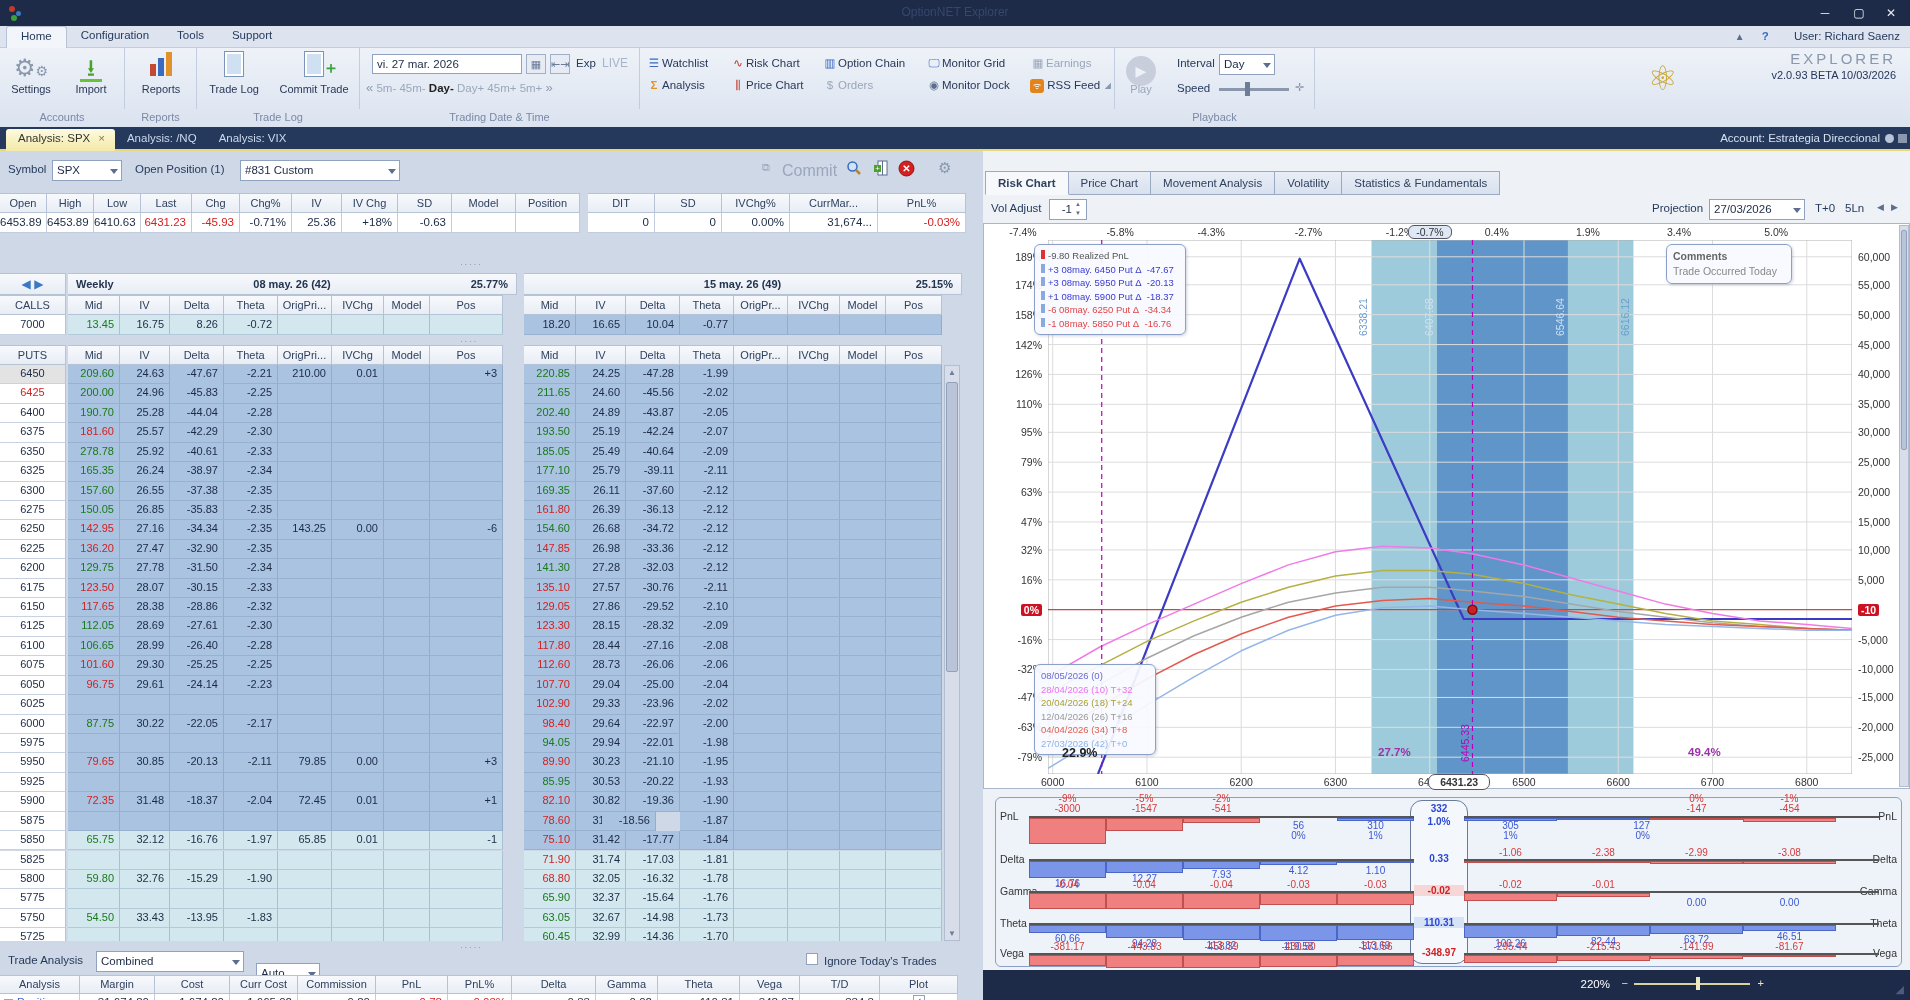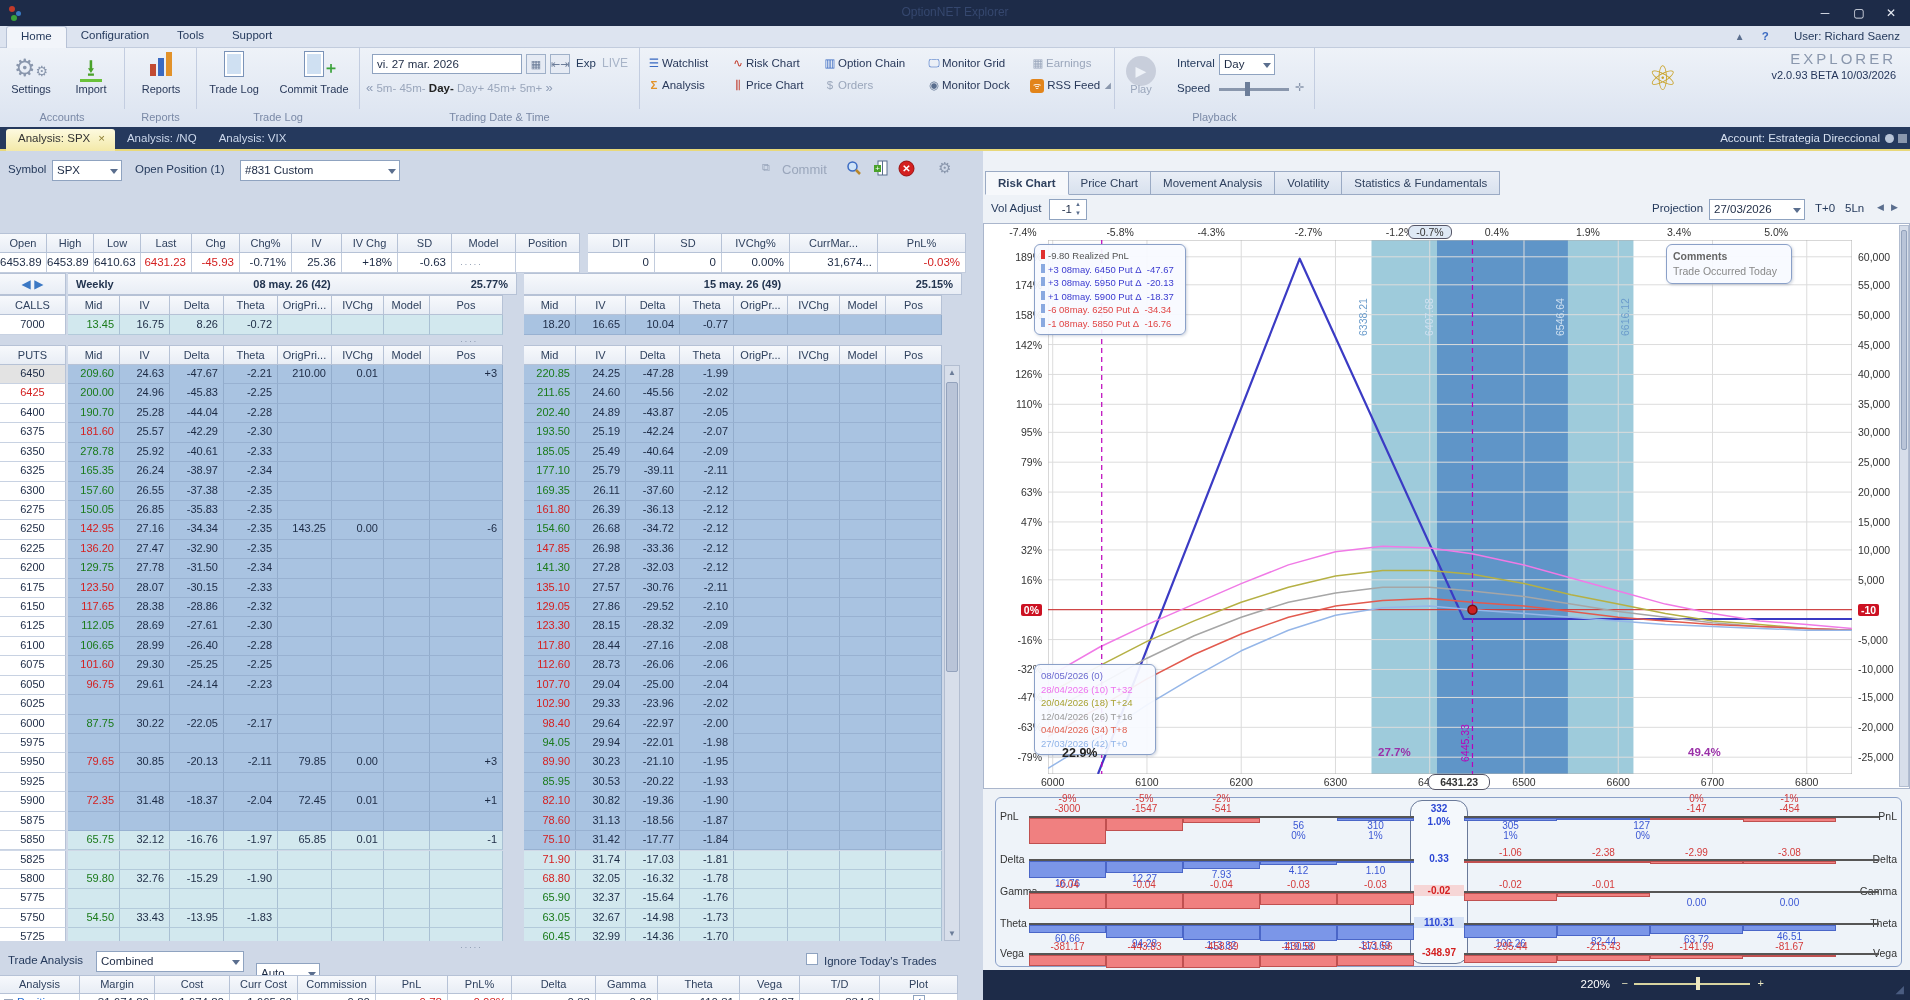--- a/index.html
+++ b/index.html
@@ -209,38 +209,38 @@
     <div id="acct-ic2"></div>
   </div>
 
   <div id="leftpanel">
     <div class="toolrow">
       <span class="lbl" style="position:absolute;left:8px;top:12px">Symbol</span>
       <span class="select" style="left:52px;top:9px;width:70px"><span>SPX</span><span class="arr"></span></span>
       <span class="lbl" style="position:absolute;left:135px;top:12px">Open Position (1)</span>
       <span class="select" style="left:240px;top:9px;width:160px"><span>#831 Custom</span><span class="arr"></span></span>
       <span style="position:absolute;left:762px;top:10px;color:#9aa6bb">⧉</span>
-      <span style="position:absolute;left:782px;top:11px;color:#9aa6bb;font-size:13px">Commit</span>
+      <span style="position:absolute;left:782px;top:11px;color:#9aa6bb;font-size:16px">Commit</span>
       <span style="position:absolute;left:846px;top:9px"><svg width="16" height="16" viewBox="0 0 16 16">
             <circle cx="6.5" cy="6.5" r="4.5" fill="#cfe4f8" stroke="#3a6ac2" stroke-width="1.5"></circle>
             <line x1="10" y1="10" x2="14" y2="14" stroke="#b8862a" stroke-width="2.5"></line>
           </svg></span>
       <span style="position:absolute;left:873px;top:9px"><svg width="16" height="16" viewBox="0 0 16 16">
             <rect x="5" y="1" width="9" height="14" fill="#fff" stroke="#5a6e8e"></rect>
             <line x1="9.5" y1="1" x2="9.5" y2="15" stroke="#5a6e8e"></line>
             <rect x="1" y="5" width="7" height="7" fill="#4aa22a"></rect>
             <text x="4.5" y="10.5" font-size="8" fill="#fff" text-anchor="middle">+</text>
           </svg></span>
       <span style="position:absolute;left:898px;top:9px"><svg width="17" height="17" viewBox="0 0 17 17">
             <circle cx="8.5" cy="8.5" r="7.5" fill="#d42020" stroke="#9a1010"></circle>
             <text x="8.5" y="12" font-size="10" fill="#fff" text-anchor="middle" font-weight="bold">✕</text>
           </svg></span>
       <span style="position:absolute;left:938px;top:8px;color:#8a97ad;font-size:15px">⚙</span>
     </div>
-    <div id="quote" style="position: absolute; left: 0px; top: 42px; width: 966px; height: 64px; margin-top: 40px;">
+    <div id="quote" style="position: absolute; left: 0px; top: 42px; width: 966px; height: 64px;">
         <div class="hdrcell" style="position: absolute; left: 0px; top: 0px; width: 47px; height: 20px; line-height: 18px; text-align: center;">Open</div>
         <div class="hdrcell" style="position: absolute; left: 47px; top: 0px; width: 47px; height: 20px; line-height: 18px; text-align: center;">High</div>
         <div class="hdrcell" style="position: absolute; left: 94px; top: 0px; width: 47px; height: 20px; line-height: 18px; text-align: center;">Low</div>
         <div class="hdrcell" style="position: absolute; left: 141px; top: 0px; width: 51px; height: 20px; line-height: 18px; text-align: center;">Last</div>
         <div class="hdrcell" style="position: absolute; left: 192px; top: 0px; width: 48px; height: 20px; line-height: 18px; text-align: center;">Chg</div>
         <div class="hdrcell" style="position: absolute; left: 240px; top: 0px; width: 52px; height: 20px; line-height: 18px; text-align: center;">Chg%</div>
         <div class="hdrcell" style="position: absolute; left: 292px; top: 0px; width: 50px; height: 20px; line-height: 18px; text-align: center;">IV</div>
         <div class="hdrcell" style="position: absolute; left: 342px; top: 0px; width: 56px; height: 20px; line-height: 18px; text-align: center;">IV Chg</div>
         <div class="hdrcell" style="position: absolute; left: 398px; top: 0px; width: 54px; height: 20px; line-height: 18px; text-align: center;">SD</div>
         <div class="hdrcell" style="position: absolute; left: 452px; top: 0px; width: 64px; height: 20px; line-height: 18px; text-align: center;">Model</div>
@@ -721,21 +721,21 @@
         <div class="chaincell bgb" style="position: absolute; left: 68px; top: 446.66px; width: 52px; height: 19.42px; line-height: 17.42px;"></div>
         <div class="chaincell bgb" style="position: absolute; left: 120px; top: 446.66px; width: 50px; height: 19.42px; line-height: 17.42px;"></div>
         <div class="chaincell bgb" style="position: absolute; left: 170px; top: 446.66px; width: 54px; height: 19.42px; line-height: 17.42px;"></div>
         <div class="chaincell bgb" style="position: absolute; left: 224px; top: 446.66px; width: 54px; height: 19.42px; line-height: 17.42px;"></div>
         <div class="chaincell bgb" style="position: absolute; left: 278px; top: 446.66px; width: 54px; height: 19.42px; line-height: 17.42px;"></div>
         <div class="chaincell bgb" style="position: absolute; left: 332px; top: 446.66px; width: 52px; height: 19.42px; line-height: 17.42px;"></div>
         <div class="chaincell bgb" style="position: absolute; left: 384px; top: 446.66px; width: 46px; height: 19.42px; line-height: 17.42px;"></div>
         <div class="chaincell bgb" style="position: absolute; left: 430px; top: 446.66px; width: 73px; height: 19.42px; line-height: 17.42px;"></div>
         <div class="chaincell bgb" style="position: absolute; left: 524px; top: 446.66px; width: 52px; height: 19.42px; line-height: 17.42px; color: rgb(212, 32, 32);">78.60</div>
         <div class="chaincell bgb" style="position: absolute; left: 576px; top: 446.66px; width: 50px; height: 19.42px; line-height: 17.42px;">31.13</div>
-        <div class="chaincell bgb" style="position: absolute; left: 626px; top: 446.66px; width: 54px; height: 19.42px; line-height: 17.42px;">-18.56</div>
+        <div class="chaincell bgb" style="position: absolute; left: 602px; top: 446.66px; width: 54px; height: 19.42px; line-height: 17.42px;">-18.56</div>
         <div class="chaincell bgb" style="position: absolute; left: 680px; top: 446.66px; width: 54px; height: 19.42px; line-height: 17.42px;">-1.87</div>
         <div class="chaincell bgb" style="position: absolute; left: 734px; top: 446.66px; width: 54px; height: 19.42px; line-height: 17.42px;"></div>
         <div class="chaincell bgb" style="position: absolute; left: 788px; top: 446.66px; width: 52px; height: 19.42px; line-height: 17.42px;"></div>
         <div class="chaincell bgb" style="position: absolute; left: 840px; top: 446.66px; width: 46px; height: 19.42px; line-height: 17.42px;"></div>
         <div class="chaincell bgb" style="position: absolute; left: 886px; top: 446.66px; width: 56px; height: 19.42px; line-height: 17.42px;"></div>
         <div class="strikecell" style="position: absolute; left: 0px; top: 466.08px; width: 66px; height: 19.42px; line-height: 17.42px;">5850</div>
         <div class="chaincell bgp" style="position: absolute; left: 68px; top: 466.08px; width: 52px; height: 19.42px; line-height: 17.42px; color: rgb(26, 122, 26);">65.75</div>
         <div class="chaincell bgp" style="position: absolute; left: 120px; top: 466.08px; width: 50px; height: 19.42px; line-height: 17.42px;">32.12</div>
         <div class="chaincell bgp" style="position: absolute; left: 170px; top: 466.08px; width: 54px; height: 19.42px; line-height: 17.42px;">-16.76</div>
         <div class="chaincell bgp" style="position: absolute; left: 224px; top: 466.08px; width: 54px; height: 19.42px; line-height: 17.42px;">-1.97</div>

